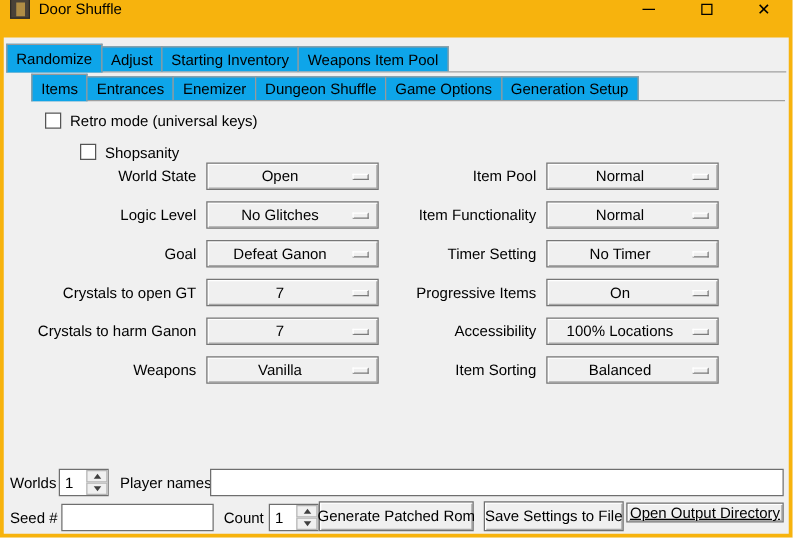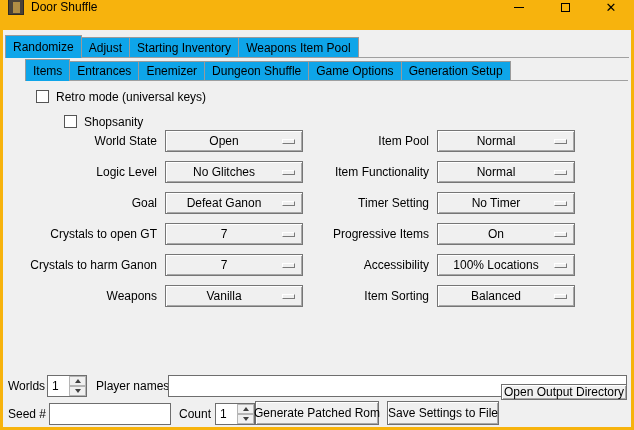--- a/index.html
+++ b/index.html
@@ -75,21 +75,21 @@
   .sparrows { position: absolute; top: 0; right: 0; bottom: 0; width: 17px; display: flex; flex-direction: column; }
   .sparrow { flex: 1; background: #f0f0f0; border: 1px solid #b5b5b5; display: flex; align-items: center; justify-content: center; }
   .sparrow.up::after { content: ""; width: 0; height: 0; border-left: 3px solid transparent; border-right: 3px solid transparent; border-bottom: 4px solid #404040; }
   .sparrow.down::after { content: ""; width: 0; height: 0; border-left: 3px solid transparent; border-right: 3px solid transparent; border-top: 4px solid #404040; }
 
   .pushbtn { position: absolute; background: #f0f0f0; border: 1px solid #707070;
              box-shadow: inset 1px 1px 0 #ffffff, inset -1px -1px 0 #a8a8a8;
              display: flex; align-items: center; justify-content: center; white-space: nowrap; }
   #btn-generate { left: 252px; top: 371px; width: 124px; height: 24px; }
   #btn-save { left: 384px; top: 371px; width: 112px; height: 24px; }
-  #btn-open { left: 498px; top: 354px; width: 126px; height: 16px; }
+  #btn-open { left: 498px; top: 372px; width: 126px; height: 16px; text-decoration: underline; }
 </style>
 </head>
 <body>
 
 <div class="window">
 
   <div class="titlebar">
     <div class="app-icon"></div>
     <span class="window-title">Door Shuffle</span>
     <div class="winbtns">

